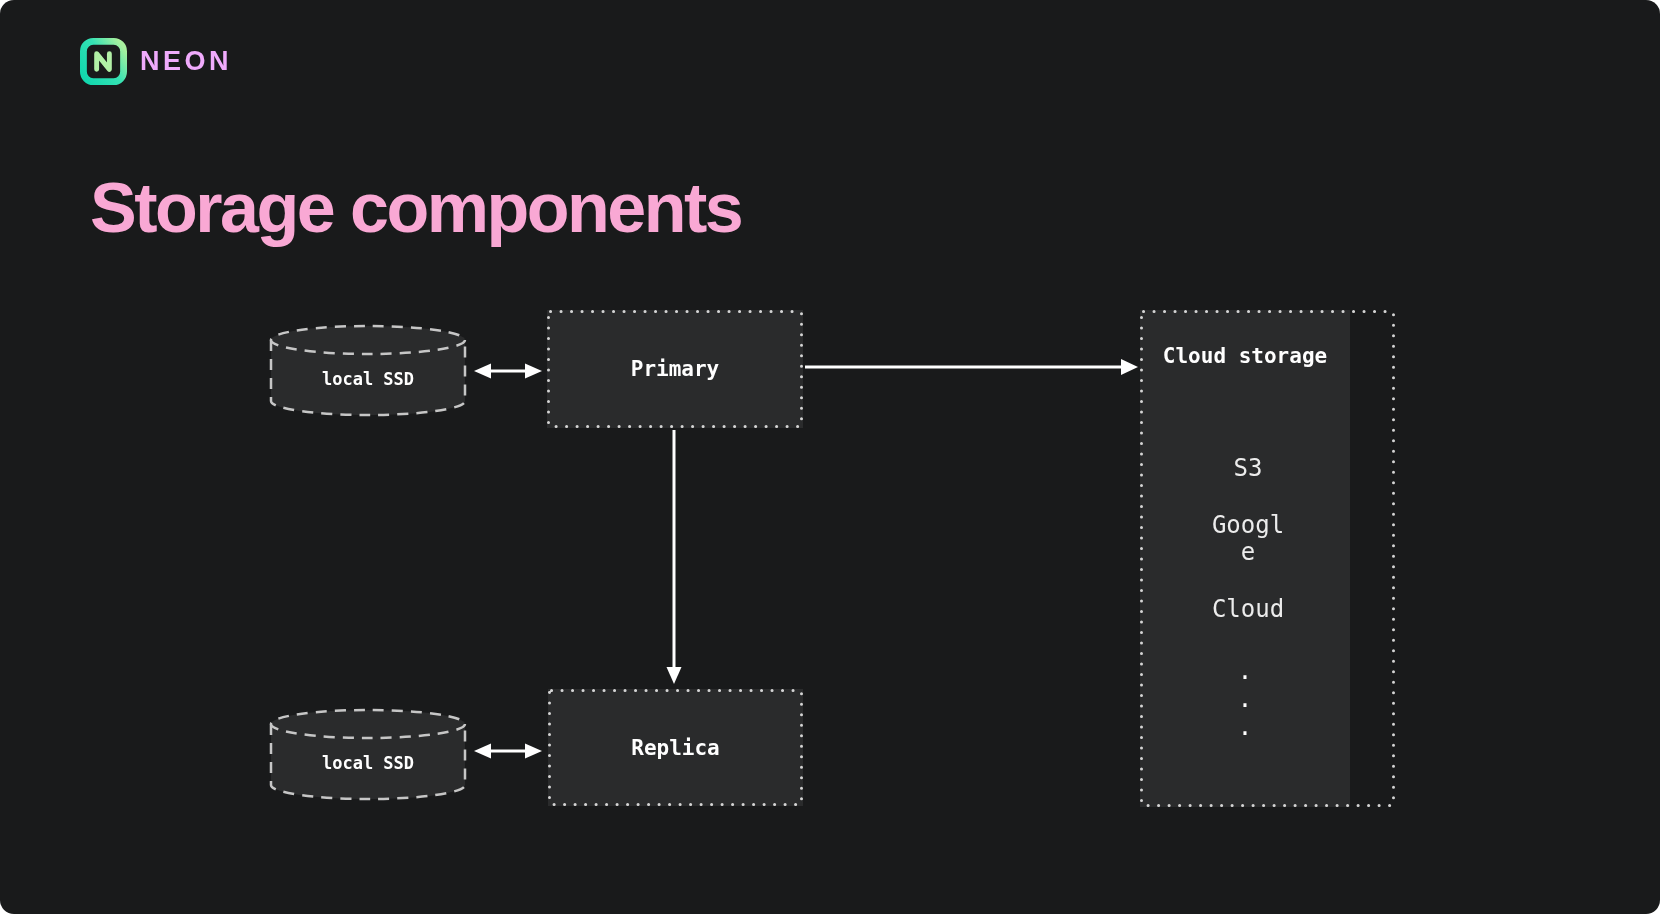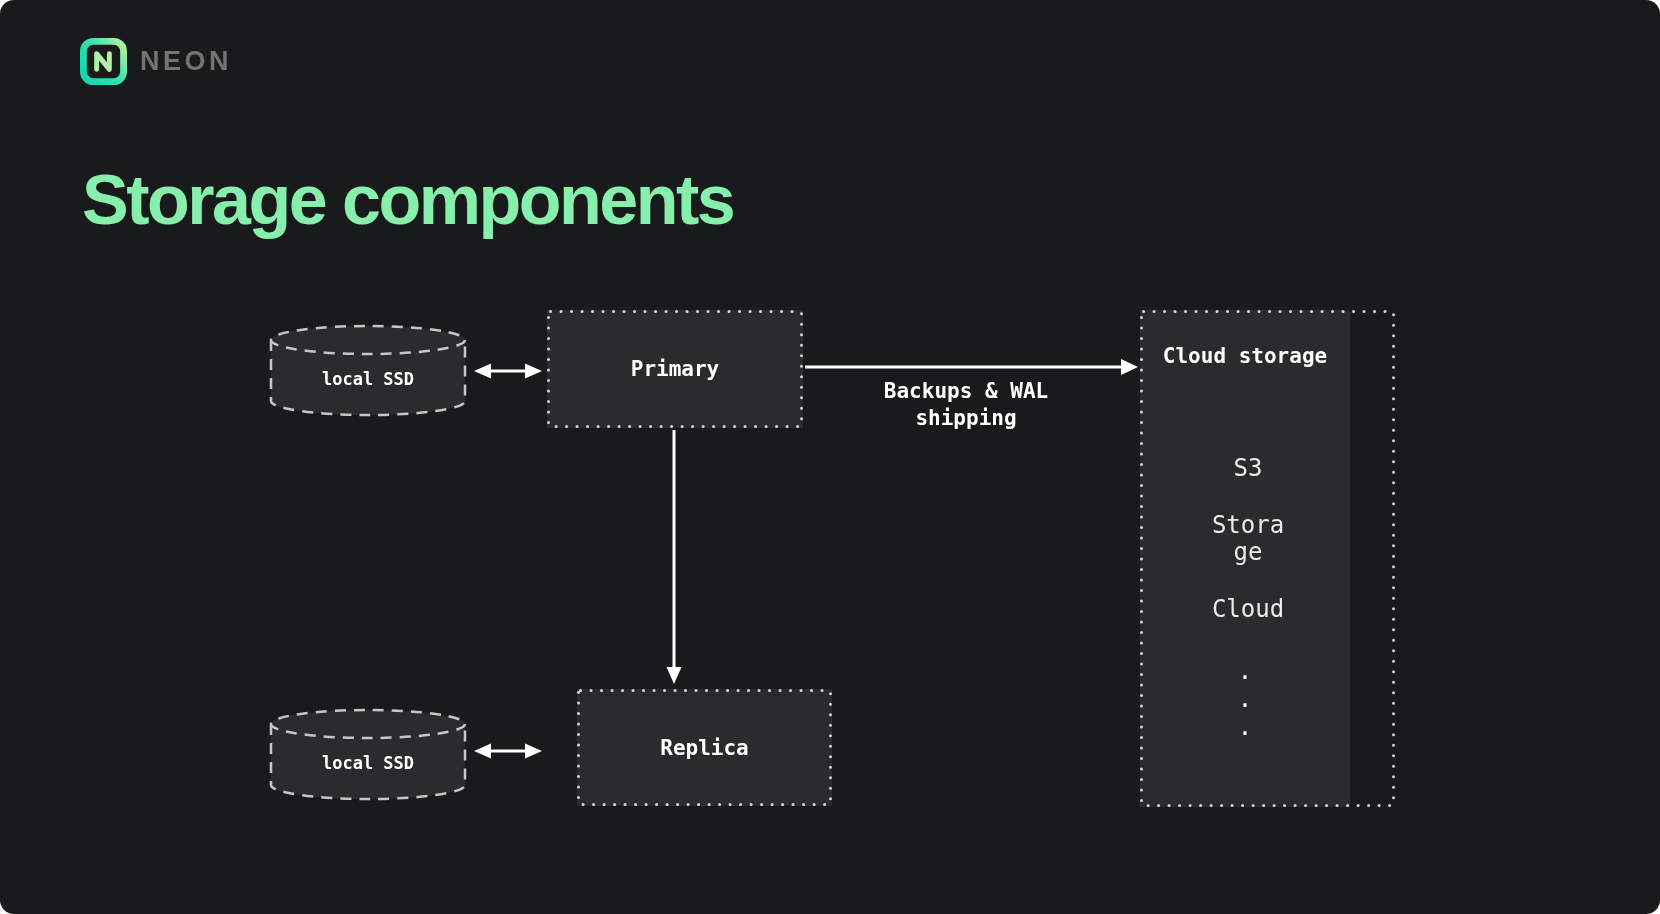--- a/index.html
+++ b/index.html
@@ -1,33 +1,33 @@
 <!DOCTYPE html>
 <html><head>
 <meta charset="utf-8">
 <style>
   html,body{margin:0;padding:0;background:#ffffff;}
   body{width:1660px;height:914px;font-family:"DejaVu Sans Mono",monospace;}
   .slide{position:relative;width:1660px;height:914px;background:#191a1b;border-radius:14px;overflow:hidden;}
 
   
   .brand{position:absolute;left:80px;top:38px;display:flex;align-items:center;gap:13px;}
-  .brand-text{font-family:"Liberation Sans",sans-serif;font-weight:700;font-size:27px;letter-spacing:3.5px;color:#737373;}
+  .brand-text{font-family:"Liberation Sans",sans-serif;font-weight:700;font-size:27px;letter-spacing:3.5px;color:#f0abfc;}
 
   
-  .title{position:absolute;left:78px;top:156px;margin:4px;font-family:"Liberation Sans",sans-serif;
-         font-size:70px;font-weight:700;letter-spacing:-2.5px;color:#86efac;}
+  .title{position:absolute;left:78px;top:156px;margin:12px;font-family:"Liberation Sans",sans-serif;
+         font-size:70px;font-weight:700;letter-spacing:-2.5px;color:#f9a8d4;}
 
   
   .node{position:absolute;background:#2a2b2c;}
   .node-border{position:absolute;left:0;top:0;}
   .node-center-label{position:relative;display:flex;align-items:center;justify-content:center;
          width:100%;height:100%;font-weight:700;font-size:21px;color:#ffffff;text-align:center;}
   .primary{left:547px;top:310px;width:256px;height:118px;}
-  .replica{left:548px;top:689px;width:255px;height:117px;margin-left:29px;}
+  .replica{left:548px;top:689px;width:255px;height:117px;}
   .cloud{left:1140px;top:310px;width:210px;height:497px;}
   .cloud-content{position:relative;height:100%;text-align:center;}
   .cloud-title{padding-top:33px;font-weight:700;font-size:21px;line-height:26px;color:#ffffff;}
   .providers{margin-top:86px;padding-left:6px;}
   .provider{width:78px;margin:0 auto 30px;font-size:24px;line-height:27px;word-break:break-all;color:#ececec;}
   .cloud-dots{margin-top:34px;}
   .cloud-dot{font-size:24px;line-height:28px;color:#ffffff;}
 
   
   .cylinder{position:absolute;width:200px;height:96px;}
@@ -80,21 +80,21 @@
   </div>
 
   <div class="node cloud">
     <svg class="node-border" width="255" height="497">
       <rect x="1.5" y="1.5" width="252" height="494" rx="2" fill="none" stroke="#d4d4d4" stroke-width="3" stroke-linecap="round" stroke-dasharray="0.1 10.4"></rect>
     </svg>
     <div class="cloud-content">
       <div class="cloud-title">Cloud storage</div>
       <div class="providers">
         <div class="provider">S3</div>
-        <div class="provider">Storage</div>
+        <div class="provider">Google</div>
         <div class="provider">Cloud</div>
       </div>
       <div class="cloud-dots">
         <div class="cloud-dot">.</div>
         <div class="cloud-dot">.</div>
         <div class="cloud-dot">.</div>
       </div>
     </div>
   </div>
 
@@ -106,21 +106,20 @@
     <span class="cyl-label">local SSD</span>
   </div>
 
   <div class="node replica">
     <svg class="node-border" width="255" height="117">
       <rect x="1.5" y="1.5" width="252" height="114" rx="2" fill="none" stroke="#d4d4d4" stroke-width="3" stroke-linecap="round" stroke-dasharray="0.1 10.4"></rect>
     </svg>
     <div class="node-center-label">Replica</div>
   </div>
 
-  <div class="edge-label">Backups &amp; WAL shipping</div>
 
   <svg class="arrows" width="1660" height="914">
 
     <g>
       <line x1="490" y1="371" x2="526" y2="371" stroke="#ffffff" stroke-width="3"></line>
       <polygon points="474,371 491,363.5 491,378.5" fill="#ffffff"></polygon>
       <polygon points="542,371 525,363.5 525,378.5" fill="#ffffff"></polygon>
     </g>
 
     <g>

